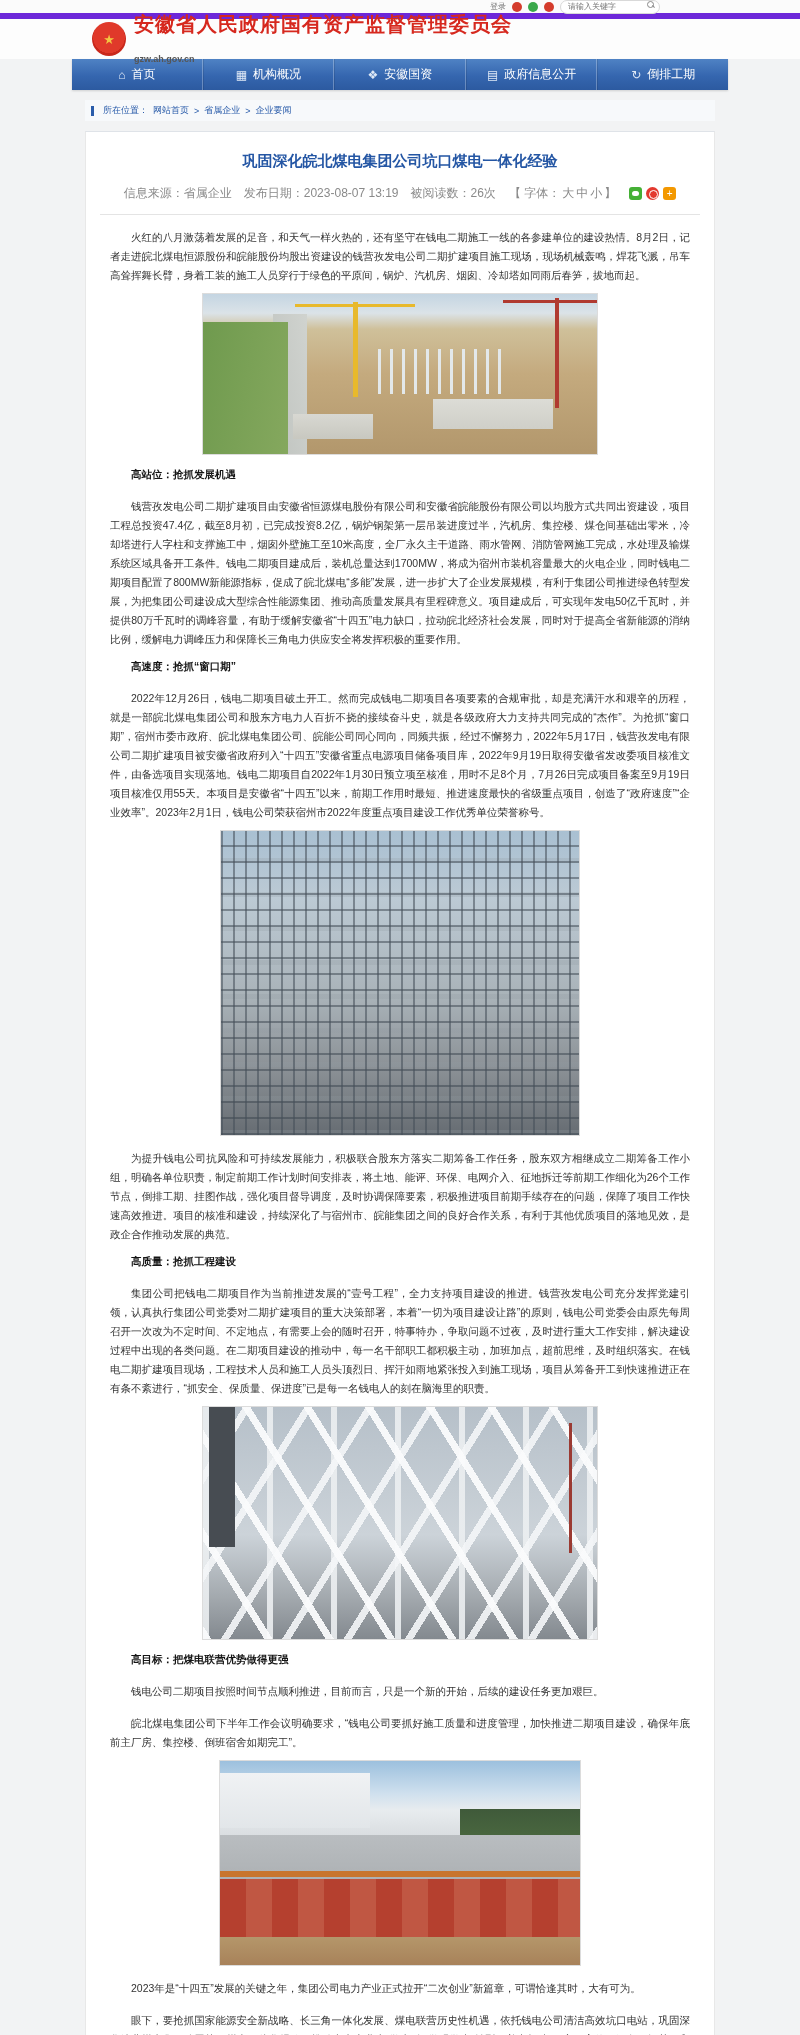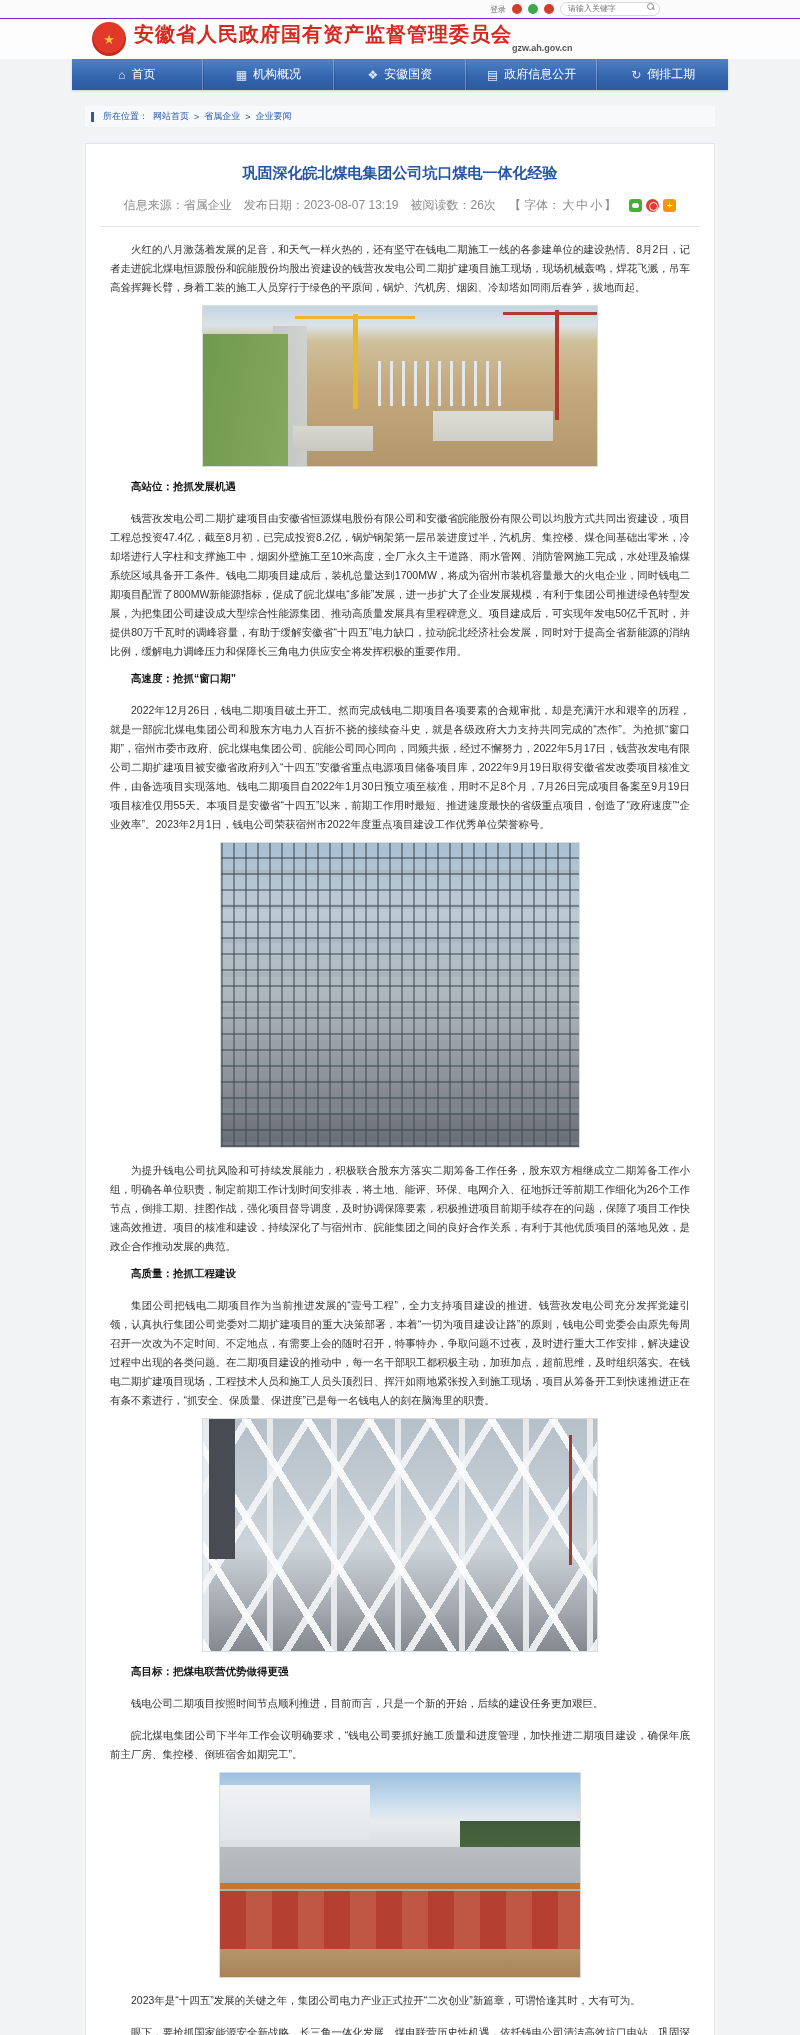--- a/index.html
+++ b/index.html
@@ -7,21 +7,21 @@
   body {
     width:800px; min-height:2035px; margin:0 auto;
     background:#f2f3f4;
     font-family:"Liberation Sans","DejaVu Sans",sans-serif;
     -webkit-font-smoothing:antialiased;
   }
   .page { width:800px; position:relative; }
 
   
   .topbar{
-    height:19px; background:#fbfbfb; border-bottom:1px solid #6d28d9;
+    height:19px; background:#fbfbfb; border-bottom:6px solid #6d28d9;
     display:flex; justify-content:flex-end; align-items:center;
     padding-right:140px; gap:6px; font-size:8px; color:#777;
   }
   .topbar .login{ cursor:pointer; }
   .mini-icon{ width:10px; height:10px; border-radius:50%; display:inline-block; }
   .mini-red{ background:#d43c2c; }
   .mini-green{ background:#3aa84b; }
   .search-pill{
     width:100px; height:14px; background:#fff; border:1px solid #d9d9d9;
     border-radius:8px; display:flex; align-items:flex-start; padding:0 5px; gap:4px;
@@ -40,21 +40,21 @@
   .header{
     height:40px; background:#fdfdfd; display:flex; align-items:center;
     padding-left:92px; gap:8px;
   }
   .emblem{
     width:34px; height:34px; border-radius:50%;
     background:radial-gradient(circle at 50% 45%, #e0392a 0 62%, #c9281b 63% 78%, #e7b23a 79% 88%, #c9281b 89% 100%);
     display:flex; align-items:center; justify-content:center;
     color:#f3c642; font-size:13px; flex:0 0 auto;
   }
-  .header-text{ display:flex; flex-direction:row; line-height:1.05; }
+  .header-text{ display:flex; flex-direction:column; line-height:1.05; }
   .site-title{
     color:#d6281e; font-size:20px; font-weight:bold; letter-spacing:1px;
   }
   .site-url{ color:#555; font-size:9px; font-weight:bold; margin-top:20px; }
 
   
   .nav{
     width:656px; margin:0 auto; height:31px;
     background:linear-gradient(180deg,#4f82c4 0%,#3566af 55%,#2c5aa0 100%);
     display:flex; box-shadow:0 1px 2px rgba(0,0,0,.15);
@@ -69,21 +69,21 @@
   .nav-item:last-child{ border-right:none; }
   .nav-icon{ font-size:12px; color:#dfe9f6; }
   .icon-home::before{ content:"⌂"; }
   .icon-org::before{ content:"▦"; }
   .icon-anhui::before{ content:"❖"; }
   .icon-info::before{ content:"▤"; }
   .icon-interact::before{ content:"↻"; }
 
   
   .breadcrumb{
-    width:630px; margin:16px auto; height:21px;
+    width:630px; margin:10px auto; height:21px;
     display:flex; align-items:center; font-size:9px; color:#2a5caa; gap:5px;
     background:#f7f9fb;
   }
   .crumb-bar{ width:3px; height:10px; background:#2a5caa; margin:0 4px 0 6px; }
   .crumb-link{ cursor:pointer; }
   .crumb-sep{ color:#2a5caa; }
 
   
   .card{
     width:630px; margin:0 auto; background:#fff;

